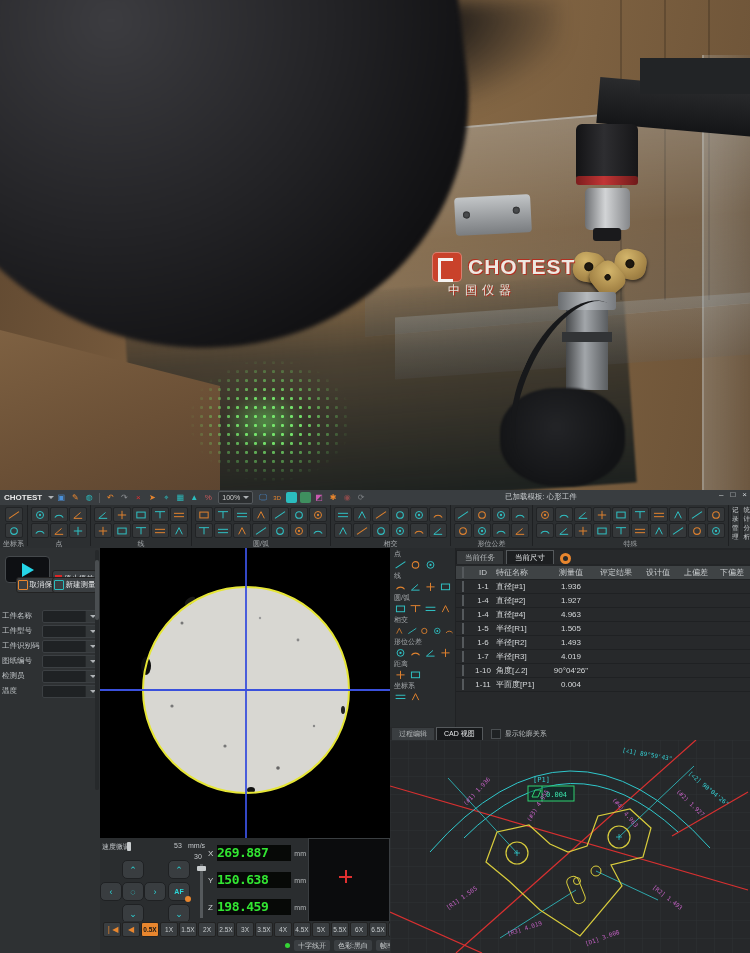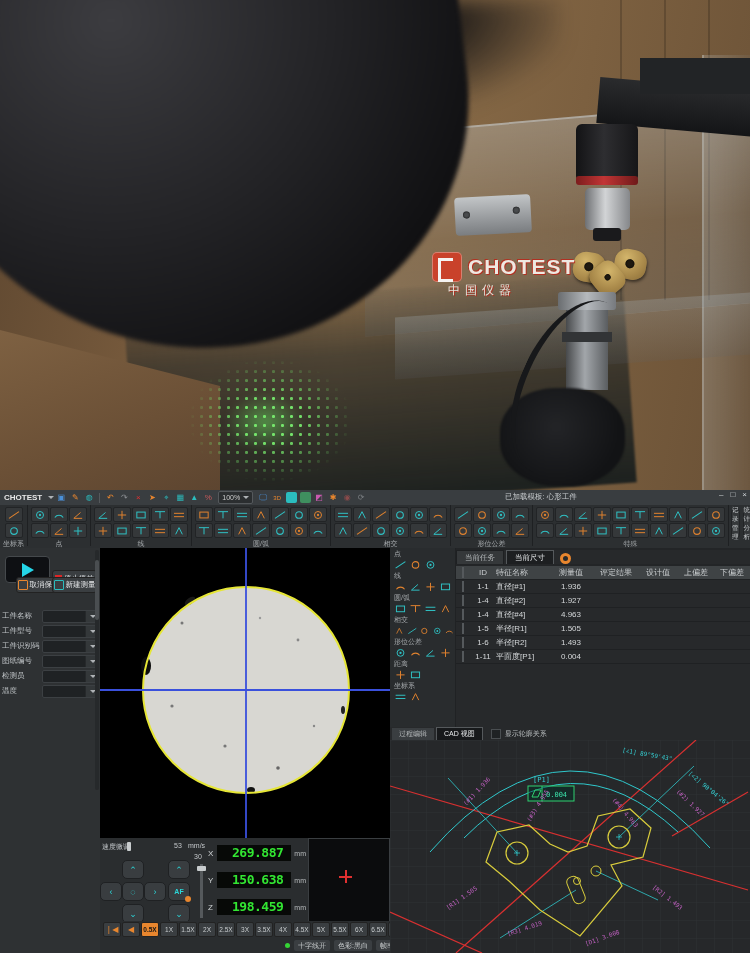--- a/index.html
+++ b/index.html
@@ -123,23 +123,23 @@
   .camera{left:100px;top:548px;width:290px;height:290px;background:#000}
   
   .motion{left:100px;top:838px;width:208px;height:84px;background:#2a2d2f}
   .mlabel{font-size:7px;color:#c3c7ca;white-space:nowrap}
   .dbtn{position:absolute;width:20px;height:17px;background:#393d40;border:1px solid #1f2123;
     border-radius:5px;color:#2bd6d8;font-size:9px;display:flex;align-items:center;justify-content:center}
   .vtrack{position:absolute;left:100px;top:26px;width:3px;height:54px;background:#55595c}
   .vthumb{position:absolute;left:97px;top:28px;width:9px;height:5px;background:#c8ccce;border-radius:1px}
   .drorow{position:absolute;left:108px;width:98px;height:18px;display:flex;align-items:center;gap:3px}
   .droaxis{font-size:8px;color:#d0d4d6;width:7px}
-  .droval{width:84px;height:16px;background:#070907;color:#32e632;text-align:right;
+  .droval{width:84px;height:16px;background:#070907;color:#32e632;text-align:left;
     font-family:"DejaVu Sans Mono",monospace;font-size:13px;font-weight:bold;line-height:16px;
-    padding-right:8px;box-sizing:border-box;letter-spacing:-.5px}
+    padding-right:18px;box-sizing:border-box;letter-spacing:-.5px}
   .drounit{font-size:7px;color:#b8bcbe}
   .posmap{left:308px;top:838px;width:82px;height:84px;background:#0b0c0d;border:1px solid #3a3e41;
     box-sizing:border-box}
   .pcross-h{position:absolute;left:30px;top:37px;width:13px;height:1.5px;background:#e03030}
   .pcross-v{position:absolute;left:36px;top:31px;width:1.5px;height:13px;background:#e03030}
   
   .zoombar{left:100px;top:921px;width:290px;height:17px;background:#2a2d2f;display:flex;
     align-items:center;gap:1px;padding-left:2px;box-sizing:border-box}
   .zbtn{height:13px;min-width:14px;padding:0 1px;background:#3a3e41;border:1px solid #222;
     border-radius:2px;color:#c8ccce;font-size:6.5px;display:flex;align-items:center;justify-content:center}
@@ -1062,20 +1062,40 @@
     <span class="tc tc1">1-6</span>
     <span class="tc tc2">半径[R2]</span>
     <span class="tc tc3">1.493</span>
     <span class="tc tc4"></span>
       <span class="tc tc5"></span>
       <span class="tc tc6"></span>
       <span class="tc tc7"></span>
     </div>
     <div class="trow">
       <span class="tc tc0"><span class="rowcb"></span></span>
+    <span class="tc tc1">1-7</span>
+    <span class="tc tc2">半径[R3]</span>
+    <span class="tc tc3">4.019</span>
+    <span class="tc tc4"></span>
+      <span class="tc tc5"></span>
+      <span class="tc tc6"></span>
+      <span class="tc tc7"></span>
+    </div>
+    <div class="trow">
+      <span class="tc tc0"><span class="rowcb"></span></span>
+    <span class="tc tc1">1-10</span>
+    <span class="tc tc2">角度[∠2]</span>
+    <span class="tc tc3">90°04'26"</span>
+    <span class="tc tc4"></span>
+      <span class="tc tc5"></span>
+      <span class="tc tc6"></span>
+      <span class="tc tc7"></span>
+    </div>
+    <div class="trow">
+      <span class="tc tc0"><span class="rowcb"></span></span>
     <span class="tc tc1">1-11</span>
     <span class="tc tc2">平面度[P1]</span>
     <span class="tc tc3">0.004</span>
     <span class="tc tc4"></span>
       <span class="tc tc5"></span>
       <span class="tc tc6"></span>
       <span class="tc tc7"></span>
     </div>
   </div>
 

